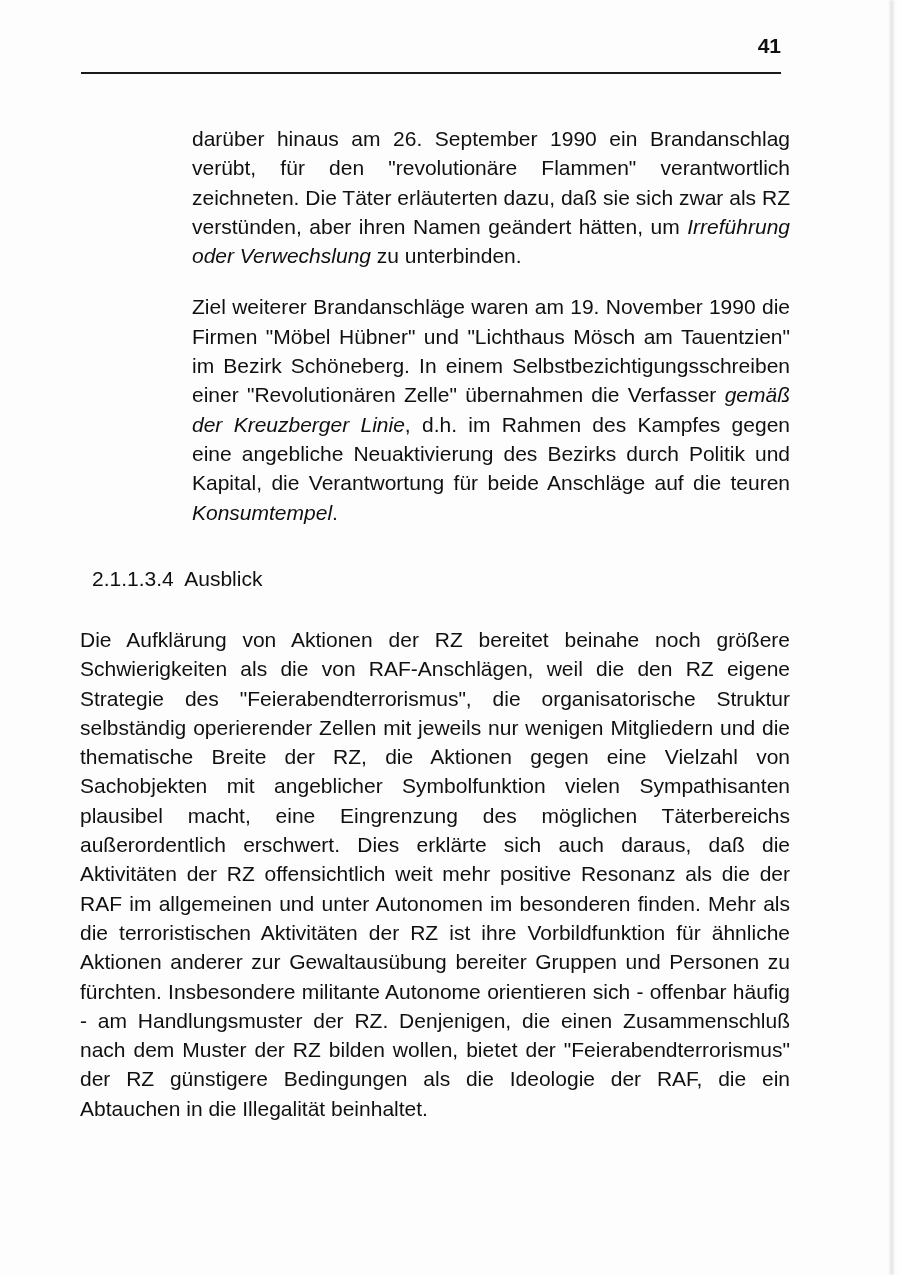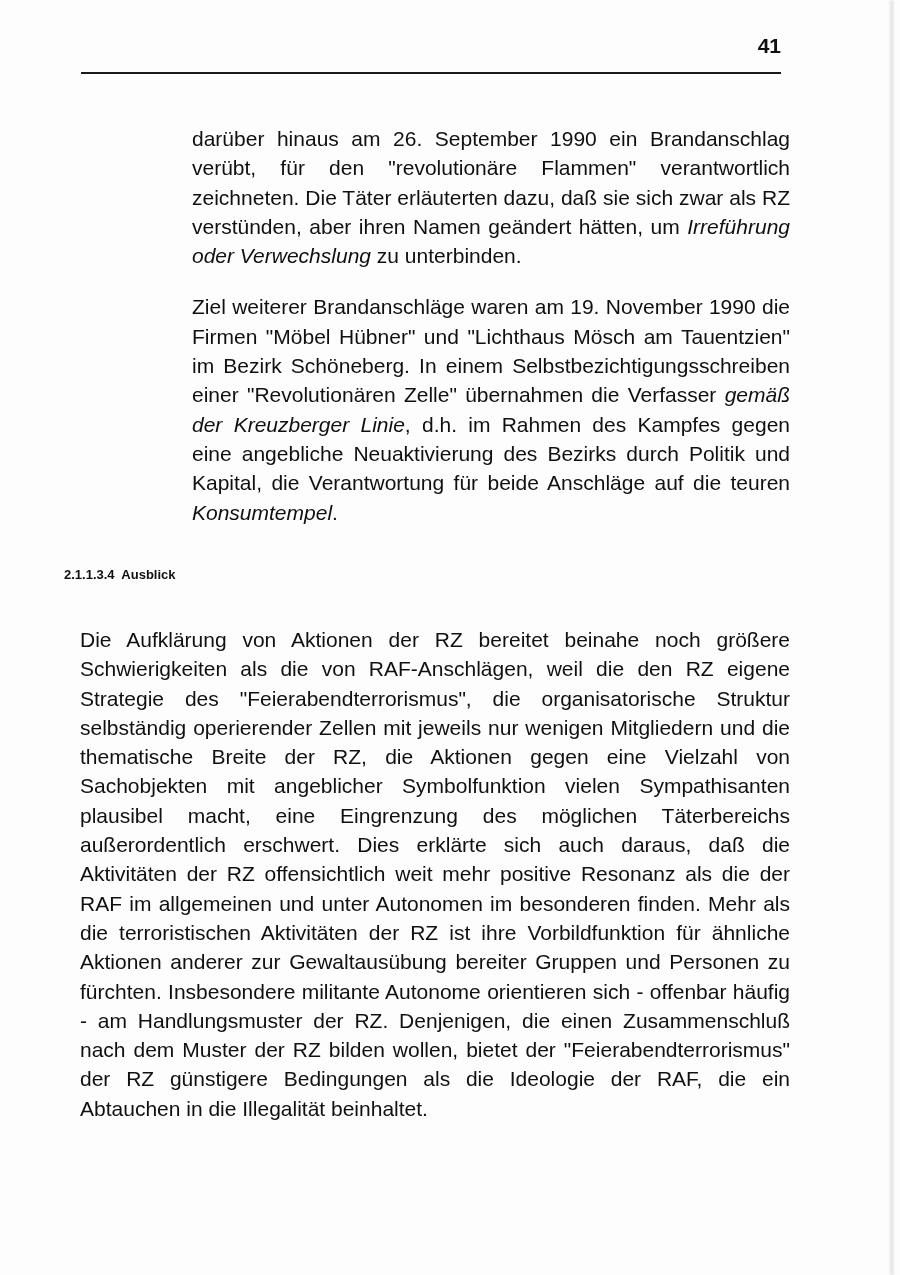--- a/index.html
+++ b/index.html
@@ -111,23 +111,23 @@
   }
   p.para:last-child { margin-bottom: 0; }
   p.para i, p.para em {
     font-style: italic;
   }
 
   
   .heading {
     position: absolute;
     top: 567px;
-    left: 64px;
-    font-size: 13px;
-    font-weight: 700;
+    left: 92px;
+    font-size: 21px;
+    font-weight: 400;
     white-space: pre;
   }
 </style>
 </head>
 <body>
 
 <div class="page">
 
   <div class="scan-edge"></div>
 

